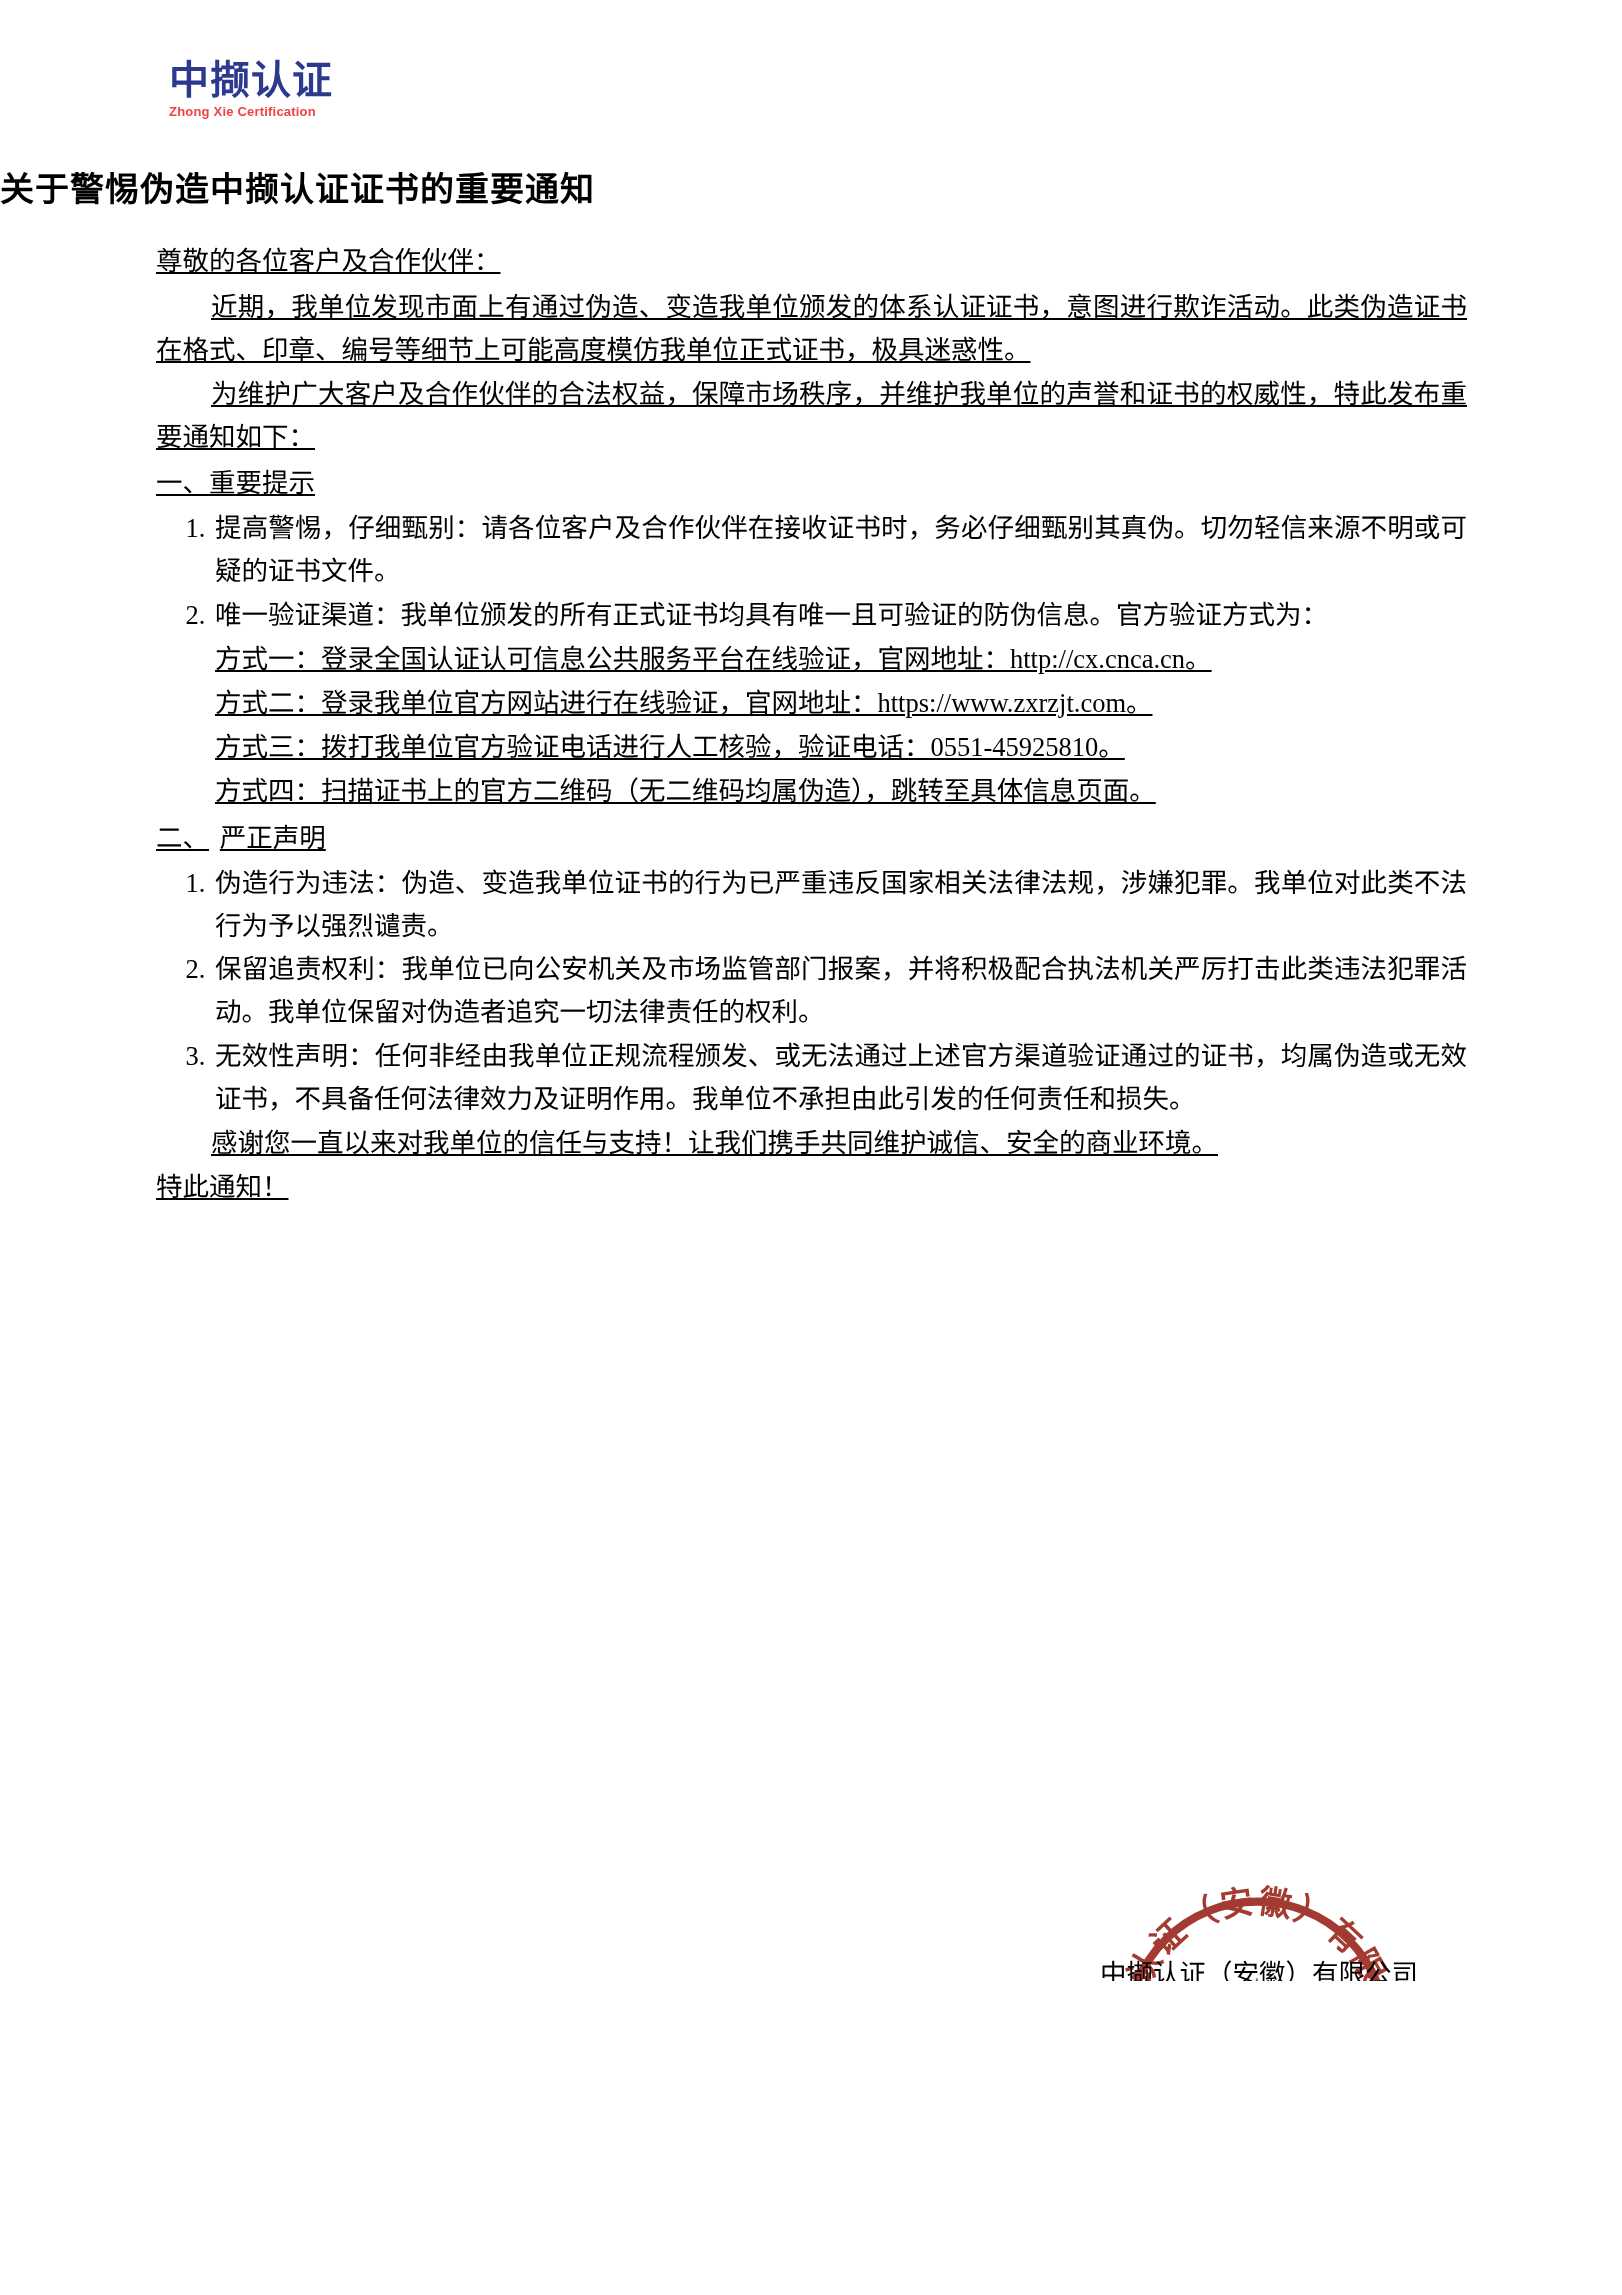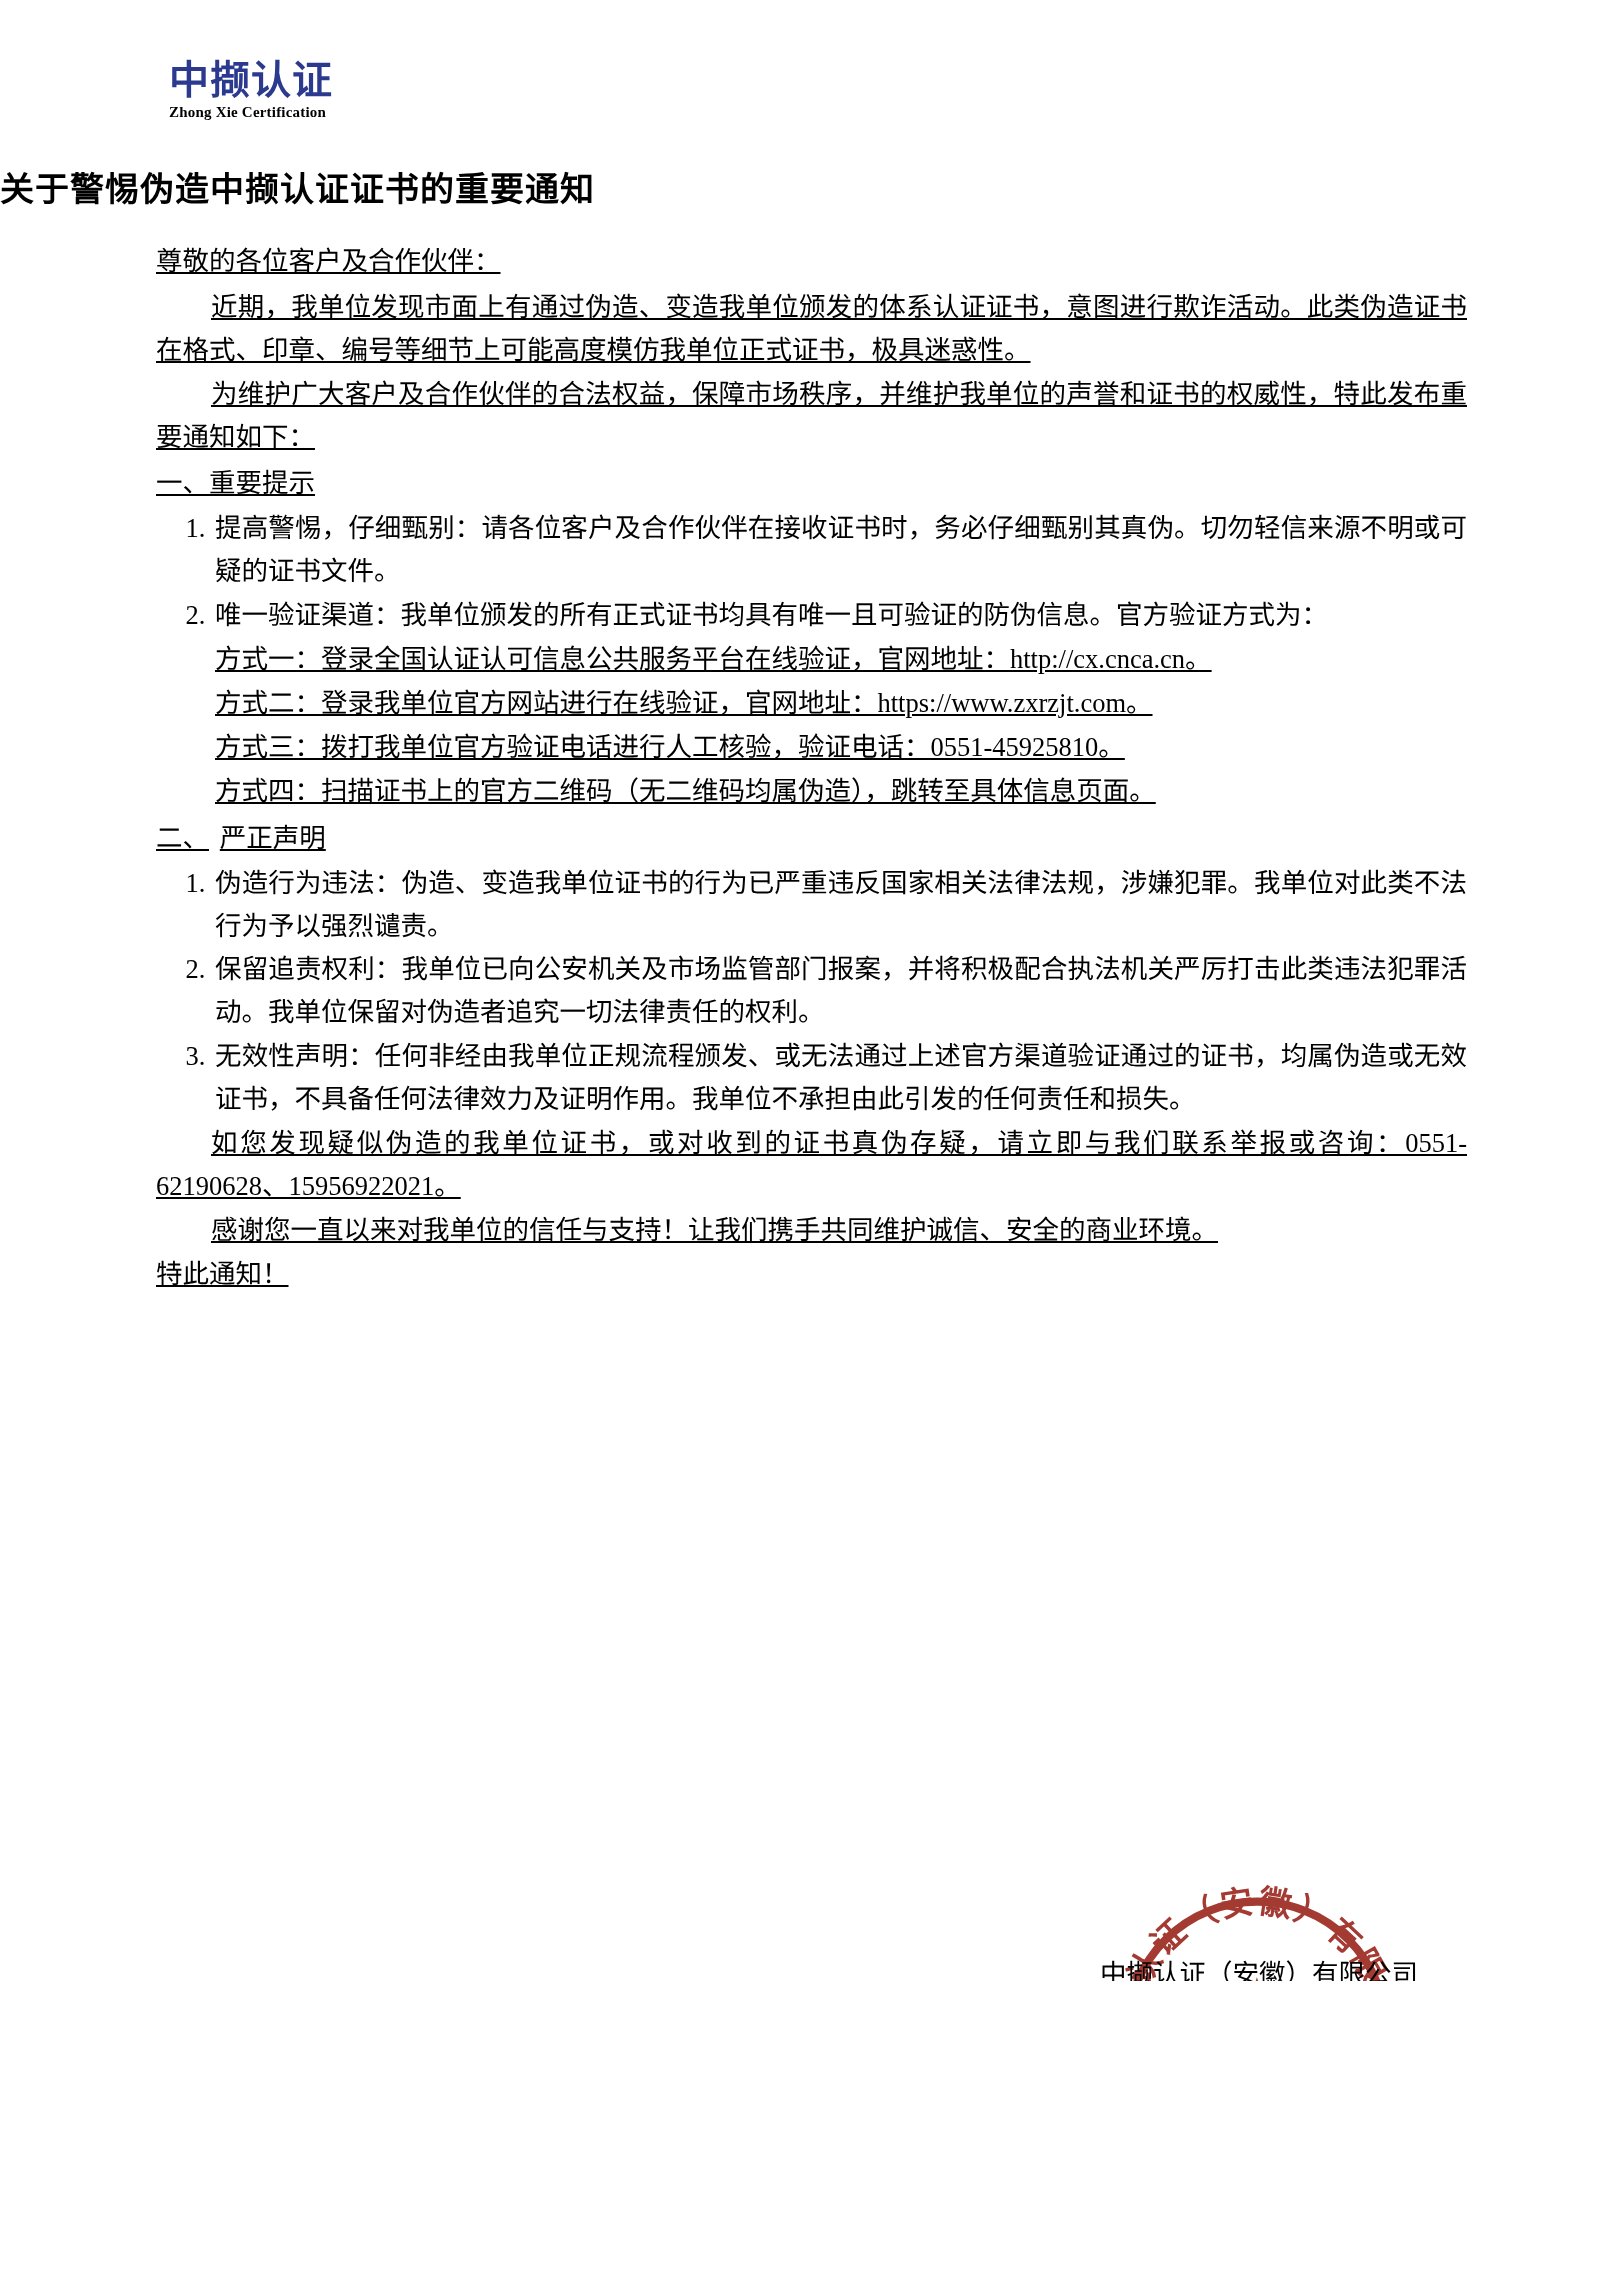--- a/index.html
+++ b/index.html
@@ -32,25 +32,25 @@
   .logo-cn {
     font-family: "Liberation Sans", "DejaVu Sans", sans-serif;
     font-weight: bold;
     font-size: 40px;
     letter-spacing: 1px;
     color: #2b3a8f;
     line-height: 1.05;
     white-space: nowrap;
   }
   .logo-en {
-    font-family: Liberation Serif, serif;
+    font-family: Liberation Sans, sans-serif;
     font-weight: bold;
-    font-size: 15px;
+    font-size: 13px;
     letter-spacing: 0.2px;
-    color: #000000;
+    color: #ef4444;
     margin-top: 2.9px;
     white-space: nowrap;
   }
 
   
   .doc-title {
     position: absolute;
     left: 0;
     right: 0;
     top: 162px;
@@ -183,21 +183,20 @@
     <p class="sub-line">方式三：拨打我单位官方验证电话进行人工核验，验证电话：0551-45925810。</p>
     <p class="sub-line">方式四：扫描证书上的官方二维码（无二维码均属伪造），跳转至具体信息页面。</p>
 
     <p class="sec-head"><span class="sec-num">二、</span><span class="sec-gap"></span><span>严正声明</span></p>
     <ul class="olist">
       <li><span class="marker">1.</span><span>伪造行为违法：伪造、变造我单位证书的行为已严重违反国家相关法律法规，涉嫌犯罪。我单位对此类不法行为予以强烈谴责。</span></li>
       <li><span class="marker">2.</span><span>保留追责权利：我单位已向公安机关及市场监管部门报案，并将积极配合执法机关严厉打击此类违法犯罪活动。我单位保留对伪造者追究一切法律责任的权利。</span></li>
       <li><span class="marker">3.</span><span>无效性声明：任何非经由我单位正规流程颁发、或无法通过上述官方渠道验证通过的证书，均属伪造或无效证书，不具备任何法律效力及证明作用。我单位不承担由此引发的任何责任和损失。</span></li>
     </ul>
 
-    <p class="indent">如您发现疑似伪造的我单位证书，或对收到的证书真伪存疑，请立即与我们联系举报或咨询：0551-62190628、15956922021。</p>
 
     <p class="indent closing-line">感谢您一直以来对我单位的信任与支持！让我们携手共同维护诚信、安全的商业环境。</p>
     <p>特此通知！</p>
   </div>
 
   <div class="seal">
     <svg viewBox="0 0 400 400" xmlns="http://www.w3.org/2000/svg">
       <defs>
         <path id="arcTop" d="M 40,200 A 160,160 0 0 1 360,200" fill="none"></path>
         <path id="arcBottom" d="M 68,268 A 160,160 0 0 0 332,268" fill="none"></path>

